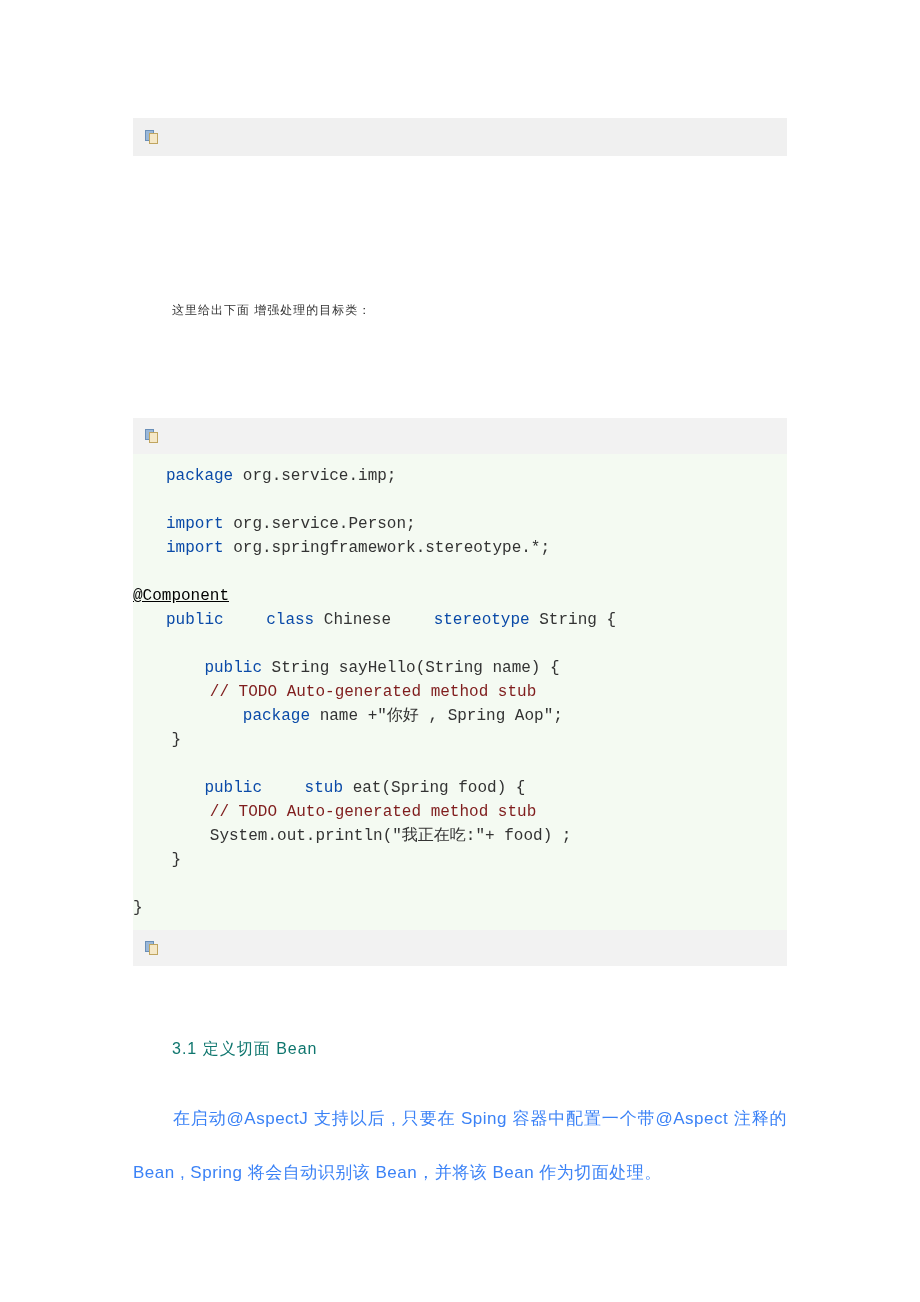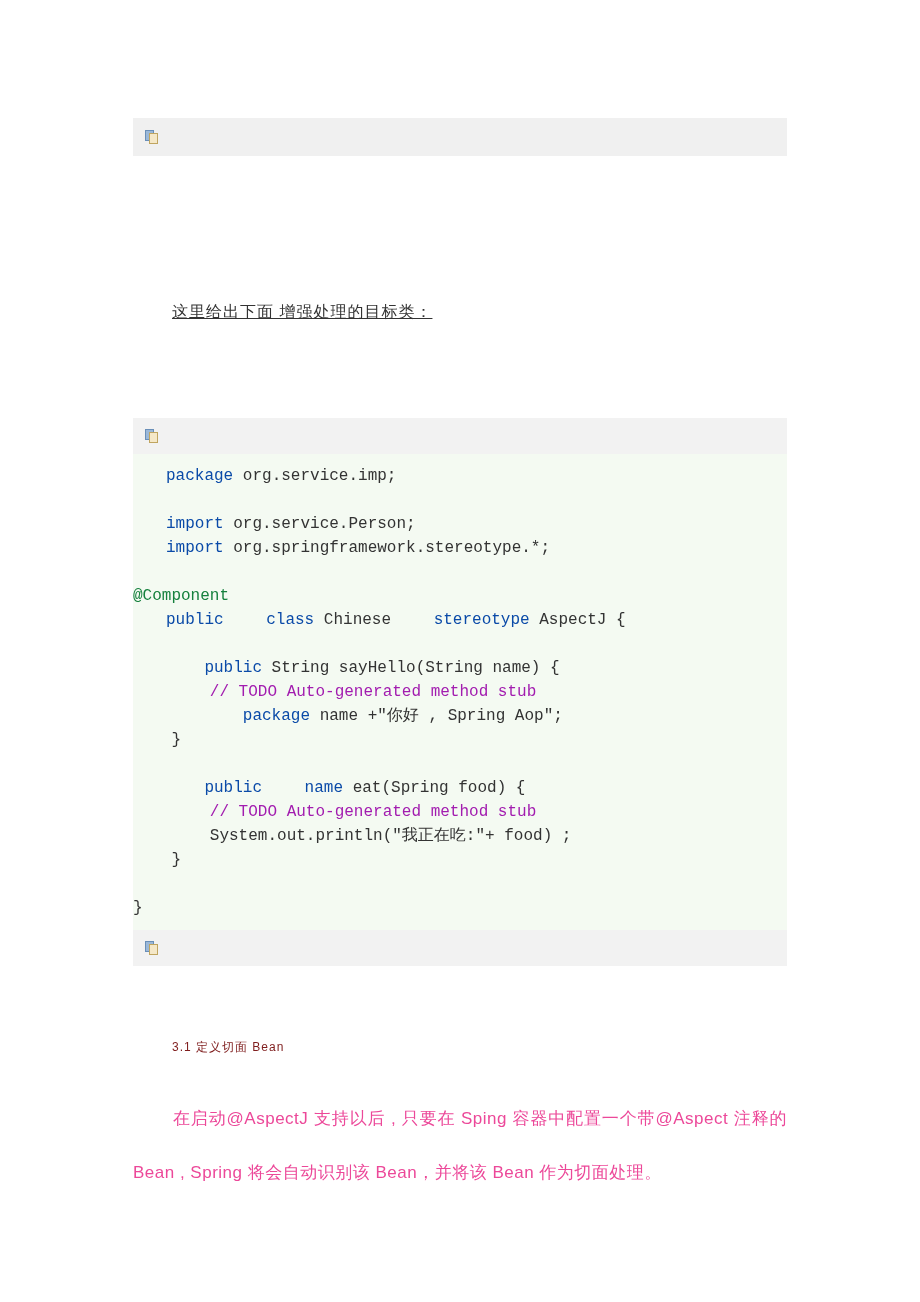--- a/index.html
+++ b/index.html
@@ -43,24 +43,23 @@
     height: 11px;
     background: #f5e8c8;
     border: 1px solid #c0a560;
     left: 4px;
     top: 3px;
   }
   .para1 {
     position: absolute;
     top: 302px;
     left: 172px;
-    font-size: 16px;
+    font-size: 12px;
     letter-spacing: 1px;
     color: #333;
-    text-decoration: underline;
   }
   .code-block {
     position: absolute;
     top: 418px;
     left: 133px;
     width: 654px;
   }
   .code-header {
     height: 36px;
     background: #f2f2f2;
@@ -71,46 +70,46 @@
   .code-body {
     background: #f4faf2;
     padding: 10px 0 10px 0;
     font-family: "SimSun", "Courier New", monospace;
     font-size: 16px;
     line-height: 24px;
     color: #333;
     white-space: pre;
   }
   .kw { color: #0a4aa8; margin-left: 33px; }
-  .com { color: #a21caf; }
-  .ann { color: #15803d; }
+  .com { color: #7f1d1d; }
+  .ann { color: #000000; text-decoration: underline; }
   .code-footer {
     height: 36px;
     background: #f2f2f2;
     display: flex;
     align-items: center;
     padding-left: 12px;
   }
   .heading {
     position: absolute;
     top: 1039px;
     left: 172px;
-    font-size: 12px;
+    font-size: 16px;
     letter-spacing: 1px;
-    color: #7f1d1d;
+    color: #0f766e;
   }
   .para2 {
     position: absolute;
     top: 1092px;
     left: 133px;
     width: 654px;
     font-size: 17px;
     line-height: 54px;
     text-indent: 40px;
-    color: #ec4899;
+    color: #3b82f6;
     letter-spacing: 0.5px;
     text-align: justify;
   }
 </style>
 </head>
 <body>
 
 <div class="top-bar">
   <span class="copy-icon">
     <span class="back-doc"></span>
@@ -126,28 +125,28 @@
       <span class="back-doc"></span>
       <span class="front-doc"></span>
     </span>
   </div>
   <div class="code-body"><span class="kw">package</span><span> org.service.imp;</span>
 
 <span class="kw">import</span><span> org.service.Person;</span>
 <span class="kw">import</span><span> org.springframework.stereotype.*;</span>
 
 <span class="ann">@Component</span>
-<span class="kw">public</span><span class="kw"> class</span><span> Chinese </span><span class="kw">stereotype</span><span> AspectJ {</span>
+<span class="kw">public</span><span class="kw"> class</span><span> Chinese </span><span class="kw">stereotype</span><span> String {</span>
 
 <span class="kw">    public</span><span> String sayHello(String name) {</span>
 <span class="com">        // TODO Auto-generated method stub</span>
 <span class="kw">        package</span><span> name +"你好 , Spring Aop";</span>
 <span>    }</span>
 
-<span class="kw">    public</span><span class="kw"> name</span><span> eat(Spring food) {</span>
+<span class="kw">    public</span><span class="kw"> stub</span><span> eat(Spring food) {</span>
 <span class="com">        // TODO Auto-generated method stub</span>
 <span>        System.out.println("我正在吃:"+ food) ;</span>
 <span>    }</span>
 
 <span>}</span></div>
   <div class="code-footer">
     <span class="copy-icon">
       <span class="back-doc"></span>
       <span class="front-doc"></span>
     </span>

